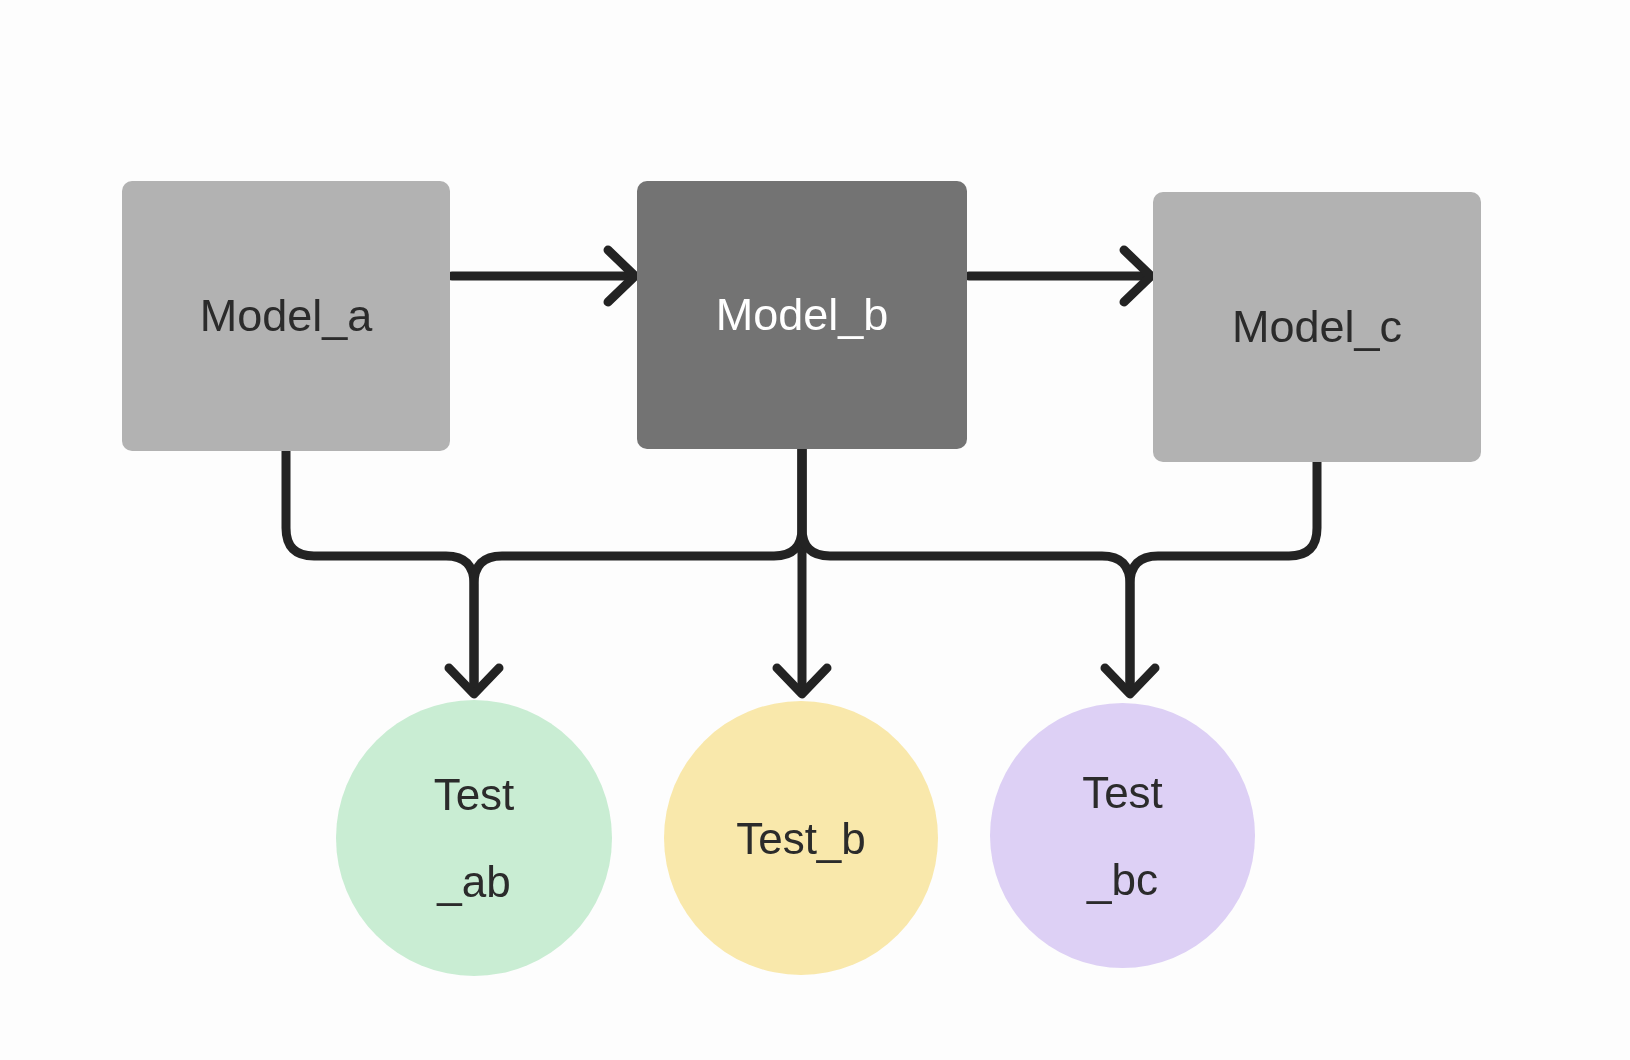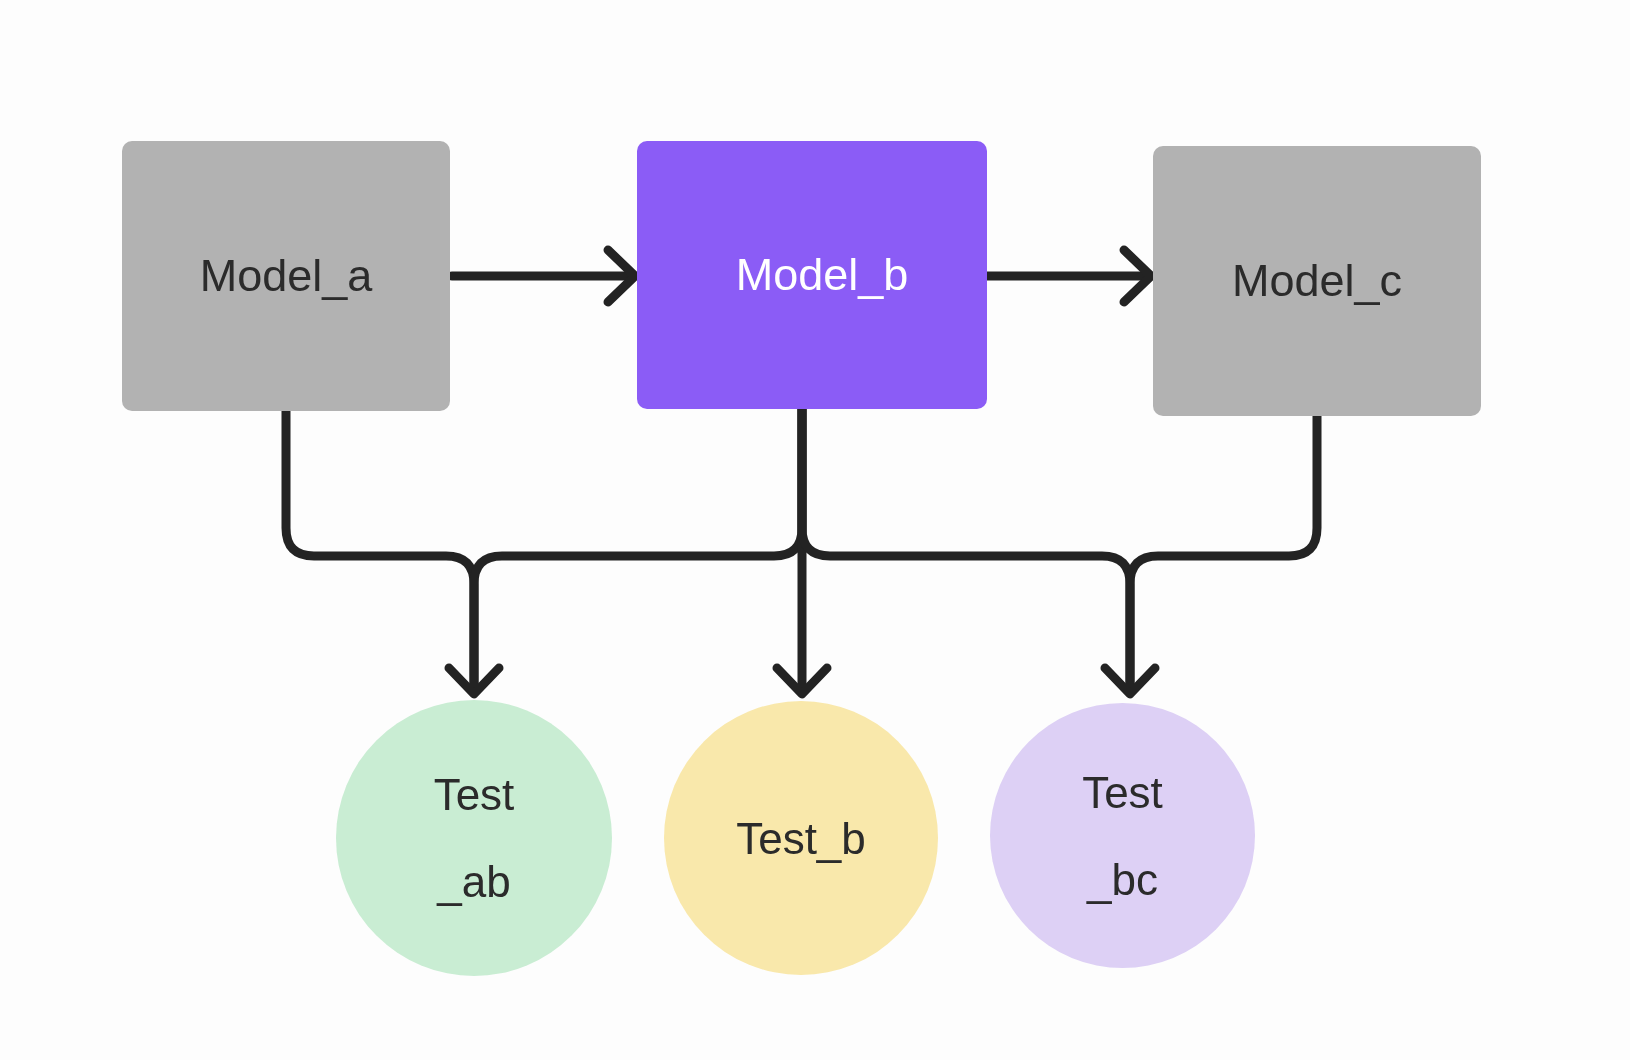--- a/index.html
+++ b/index.html
@@ -34,26 +34,27 @@
     display:flex;
     align-items:center;
     justify-content:center;
     text-align:center;
   }
   .model{
     width:328px;height:270px;
     border-radius:10px;
     font-size:45px;
     font-weight:500;
+    margin-top:40px;
   }
   .model--default{color:#2b2b2b;}
   .model--selected{color:#ffffff;}
   .model-a{left:122px;top:141px;}
   .model-b{left:637px;top:141px;width:330px;height:268px;}
-  .model-c{left:1153px;top:146px;}
+  .model-c{left:1153px;top:152px;}
   .test{
     border-radius:50%;
     flex-direction:column;
     font-size:44px;
     font-weight:500;
     color:#2b2b2b;
     line-height:87px;
   }
   .test-ab{left:336px;top:700px;width:276px;height:276px;}
   .test-b{left:664px;top:701px;width:274px;height:274px;}
@@ -83,21 +84,21 @@
       <path d="M 449 668 L 474 694 L 499 668"></path>
       <path d="M 777 668 L 802 694 L 827 668"></path>
       <path d="M 1105 668 L 1130 694 L 1155 668"></path>
     </g>
   </svg>
 
   <div class="node model model--default model-a" style="background: rgb(178, 178, 178);">
     <span>Model_a</span>
   </div>
 
-  <div class="node model model--selected model-b" style="background: #8b5cf6; padding-left: 20px;">
+  <div class="node model model--selected model-b" style="background: #737373;">
     <span>Model_b</span>
   </div>
 
   <div class="node model model--default model-c" style="background: rgb(178, 178, 178);">
     <span>Model_c</span>
   </div>
 
   <div class="node test test-ab" style="background: rgb(201, 237, 211);">
     <span>Test</span>
     <span>_ab</span>

